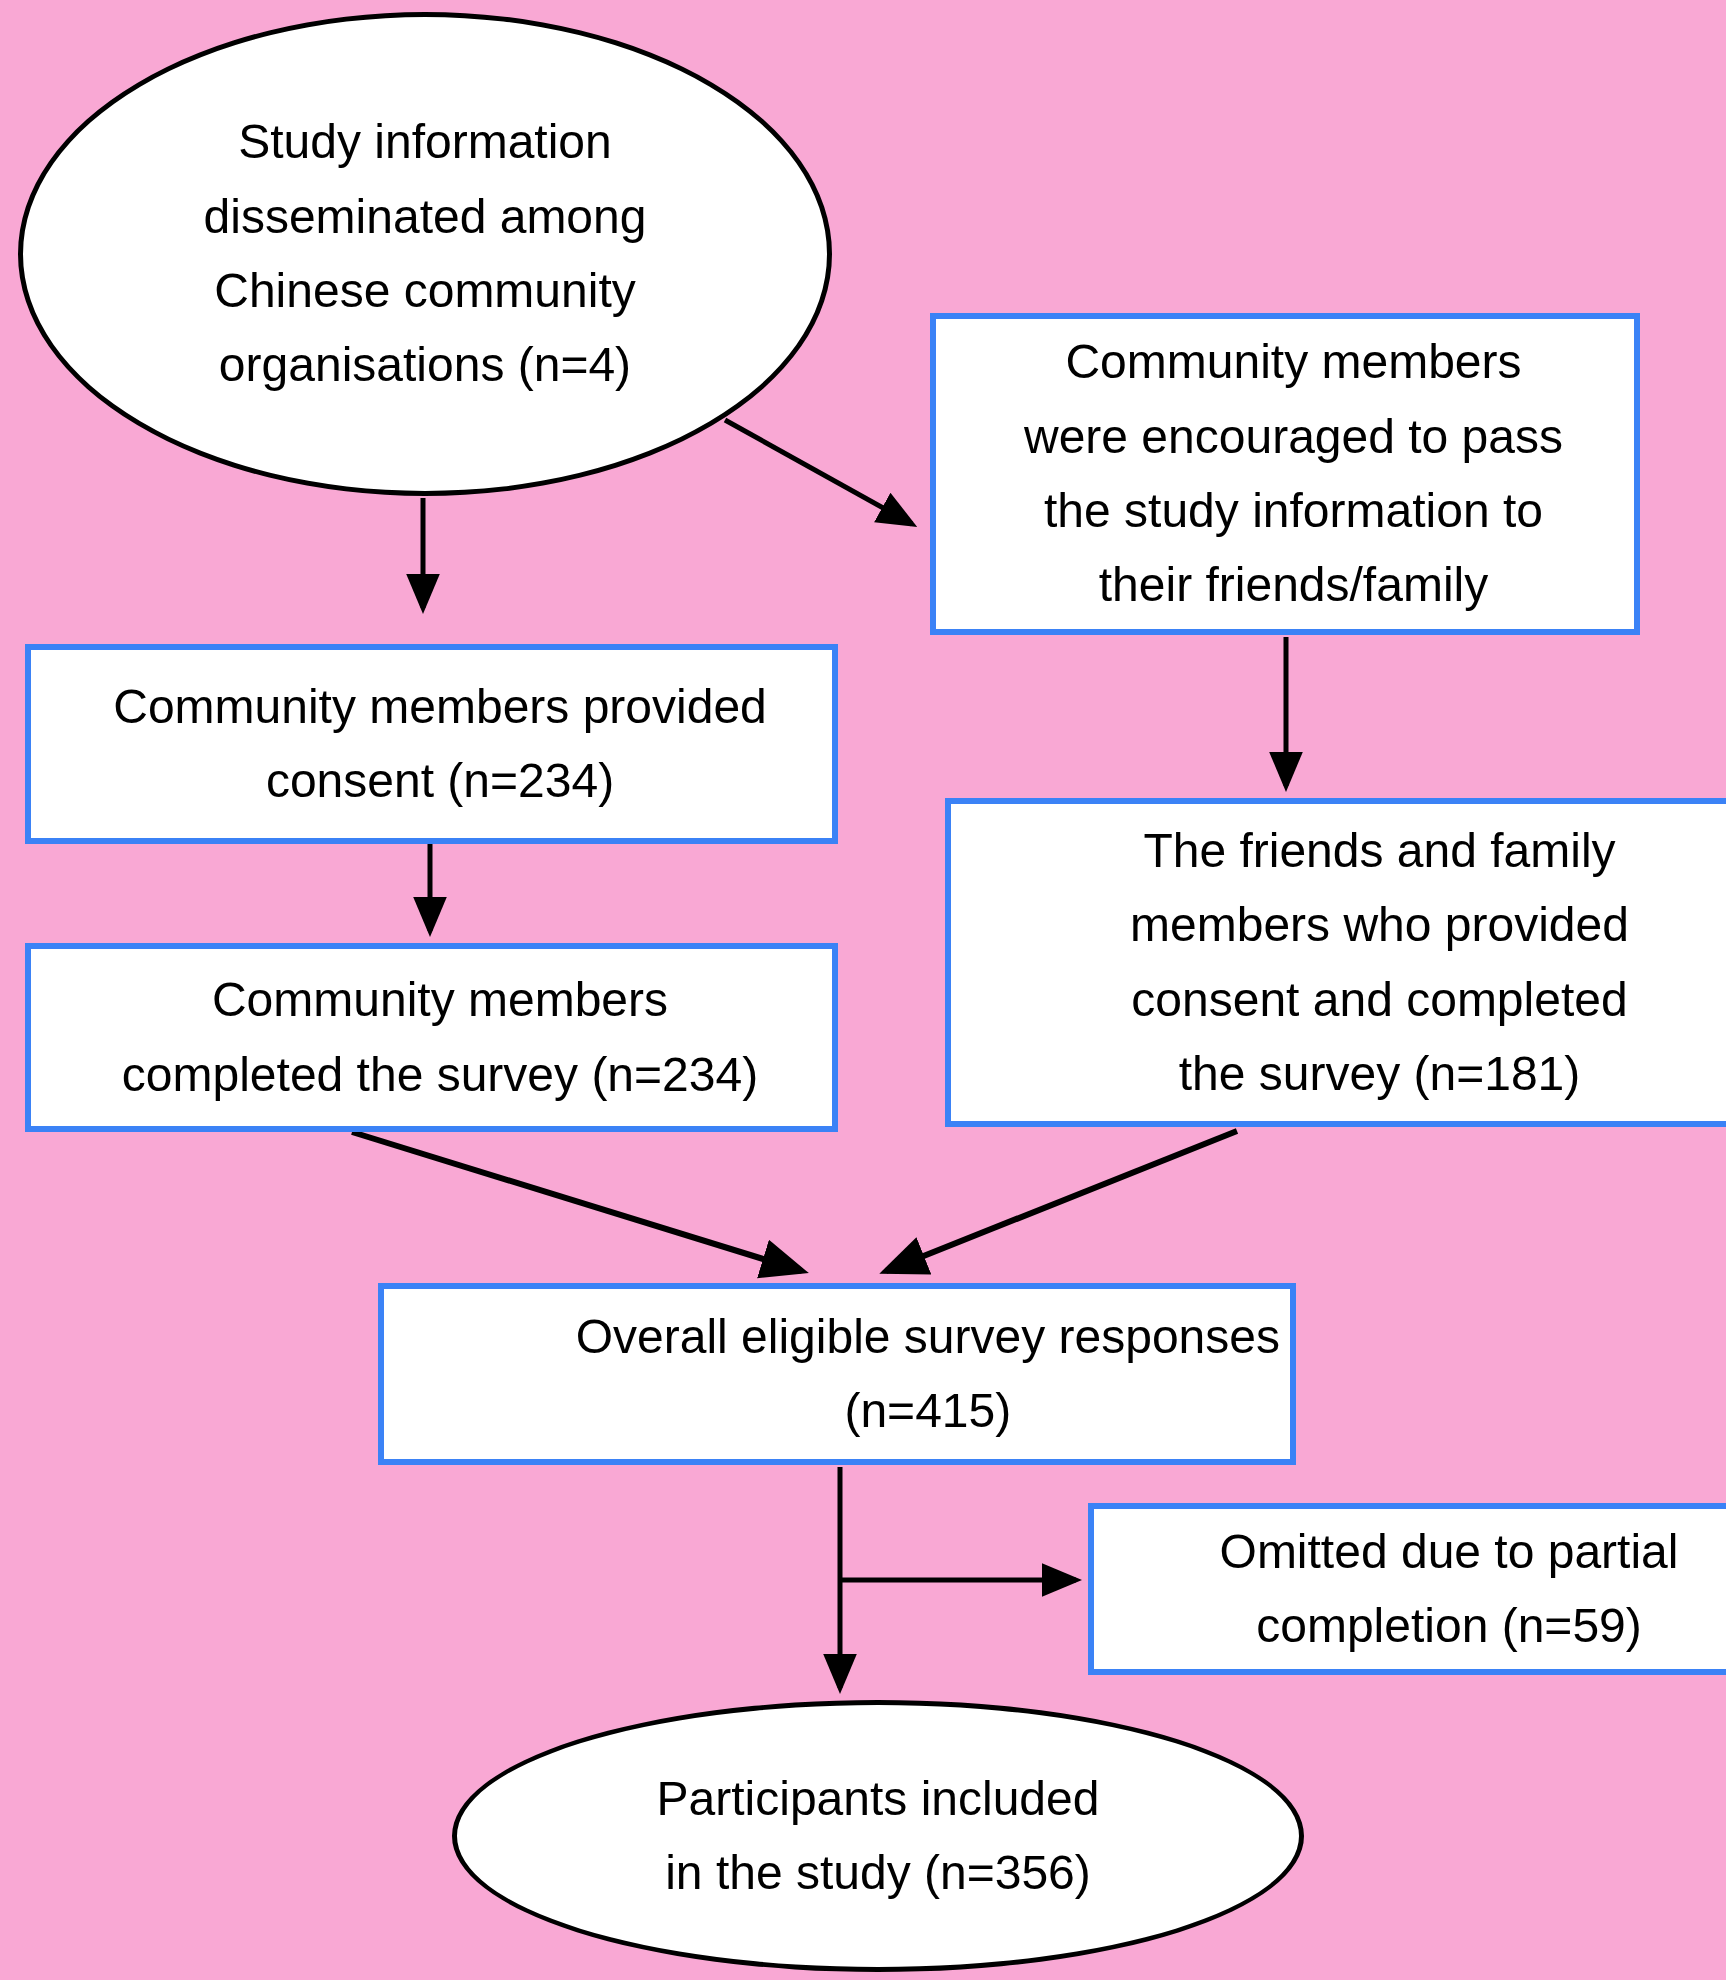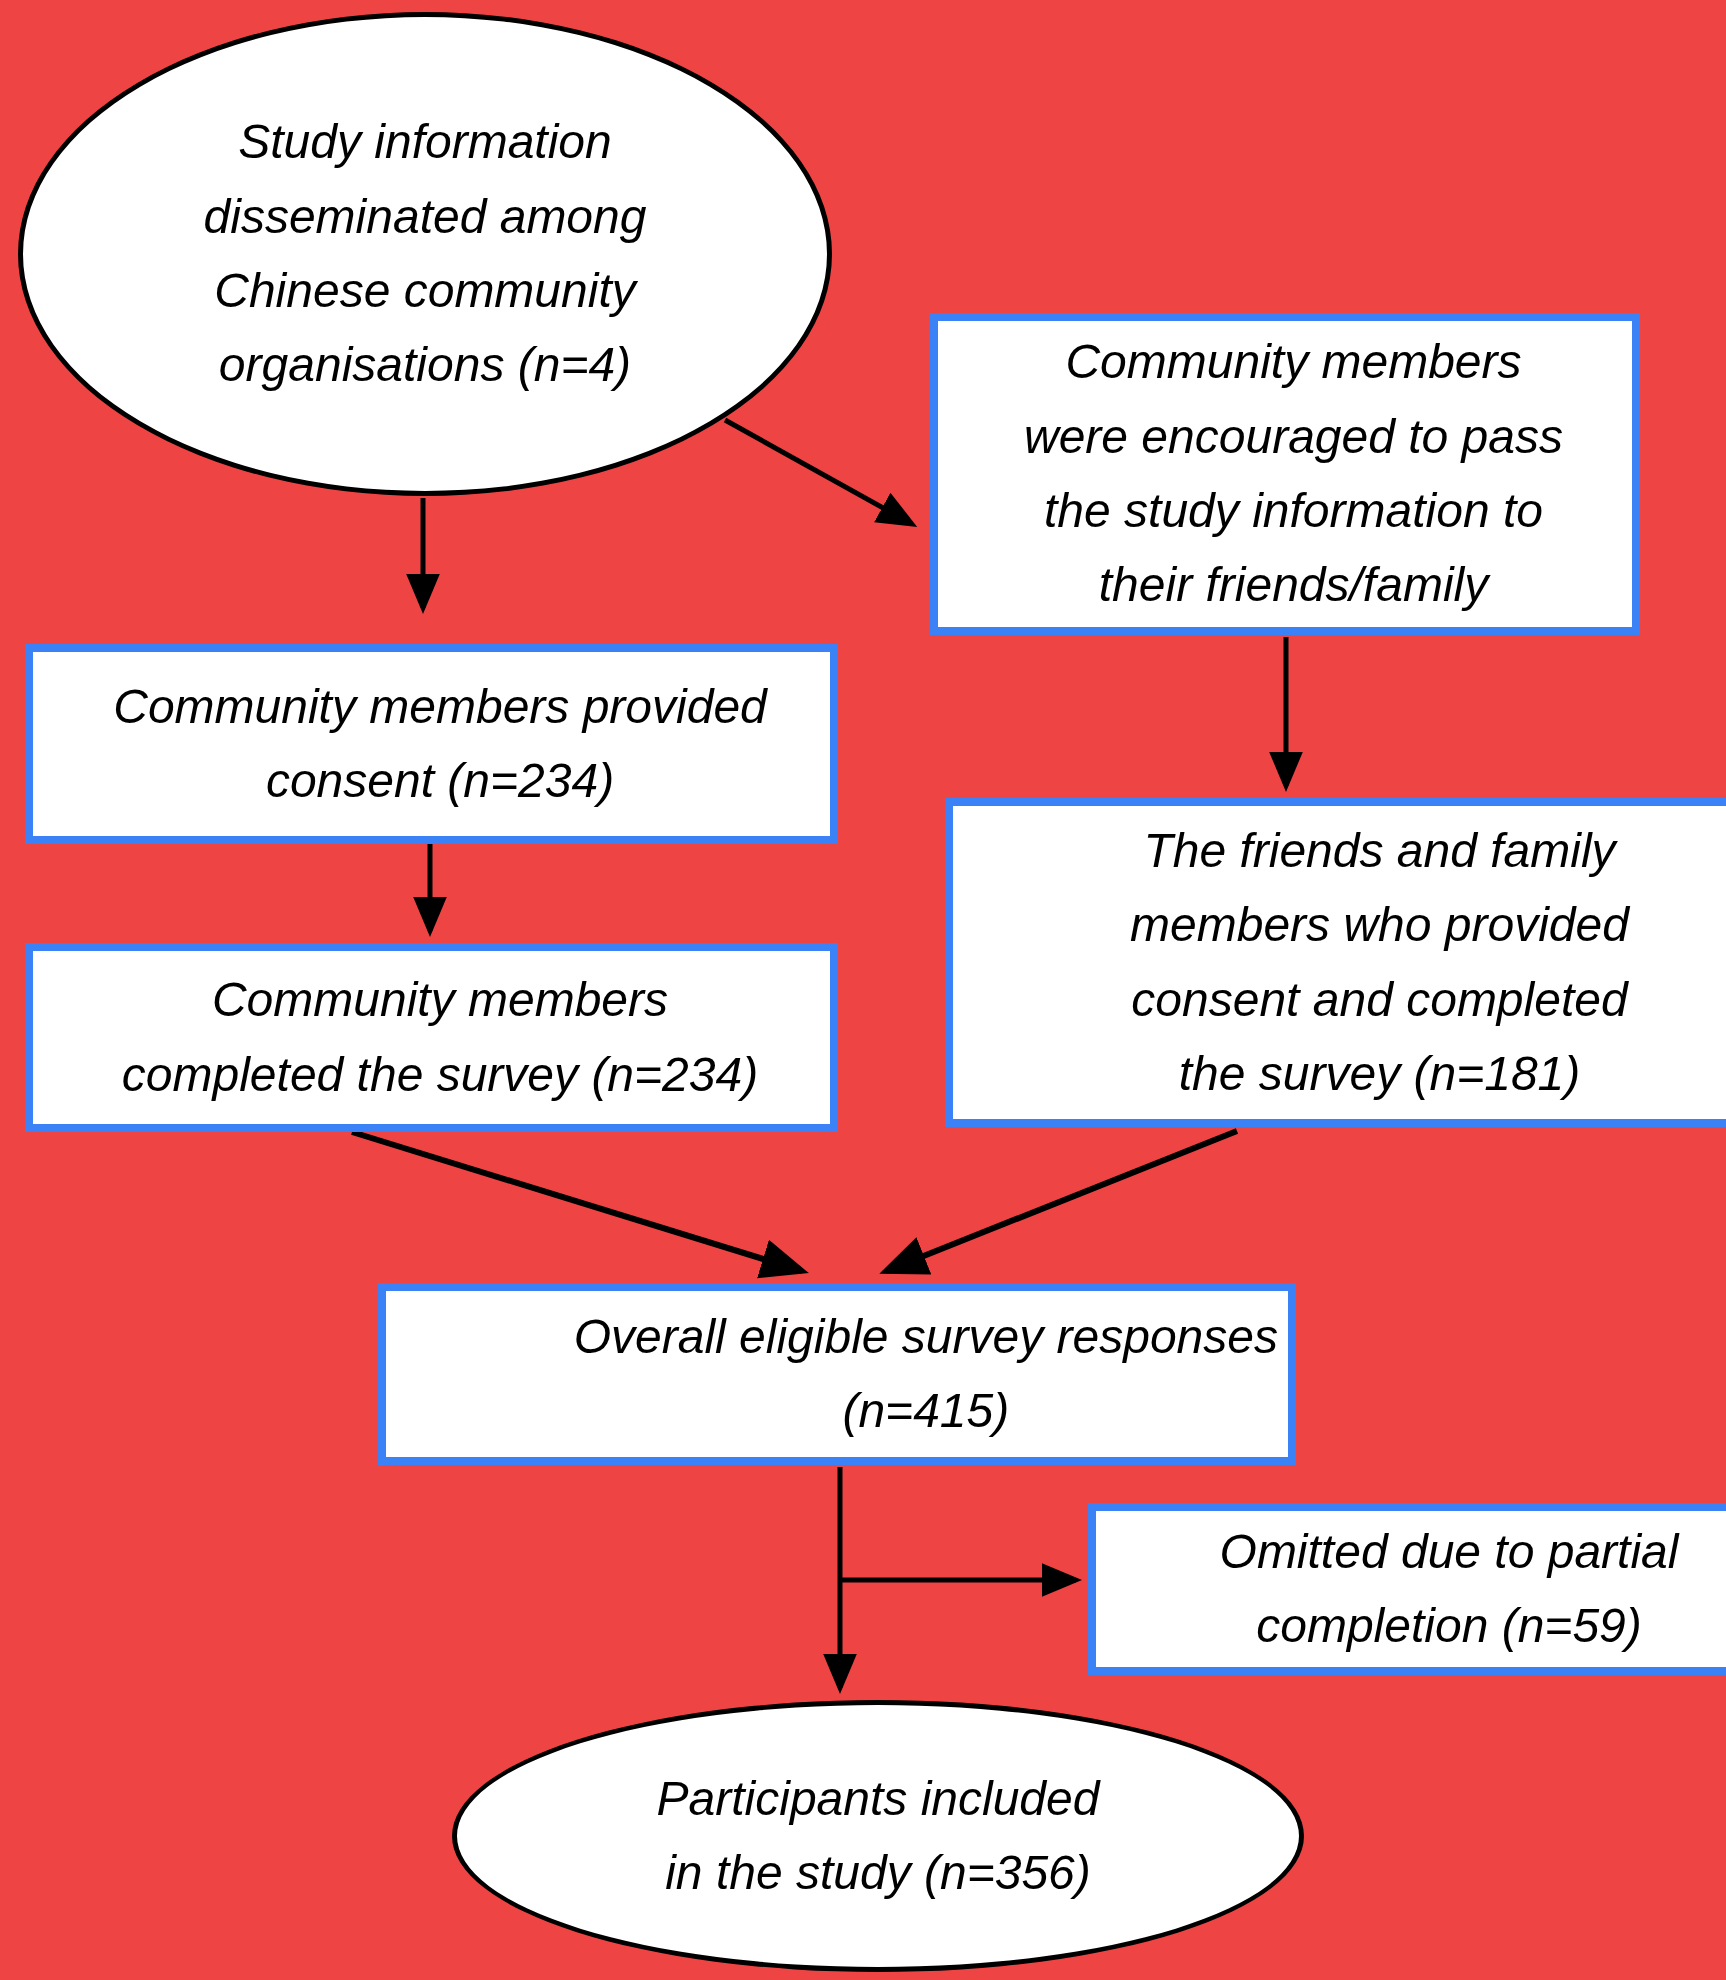--- a/index.html
+++ b/index.html
@@ -5,44 +5,43 @@
   html, body {
     margin: 0;
     padding: 0;
     background: #ffffff;
     font-family: "Liberation Sans", sans-serif;
   }
   .canvas {
     position: relative;
     width: 1726px;
     height: 1980px;
-    background: #ef4444;
+    background: #f9a8d4;
     overflow: hidden;
     color: #000000;
-    font-style: italic;
   }
   .edges {
     position: absolute;
     left: 0;
     top: 0;
     width: 1726px;
     height: 1980px;
     pointer-events: none;
   }
   .node {
     position: absolute;
     box-sizing: border-box;
     background: #ffffff;
     display: flex;
     align-items: center;
     justify-content: center;
     text-align: center;
   }
   .rect {
-    border: 8px solid #3b82f6;
+    border: 6px solid #3b82f6;
     padding-left: 17px;
   }
   .ellipse {
     border: 5px solid #000000;
     border-radius: 50%;
   }
   .label {
     white-space: pre-line;
     font-size: 48px;
     line-height: 1.55;

